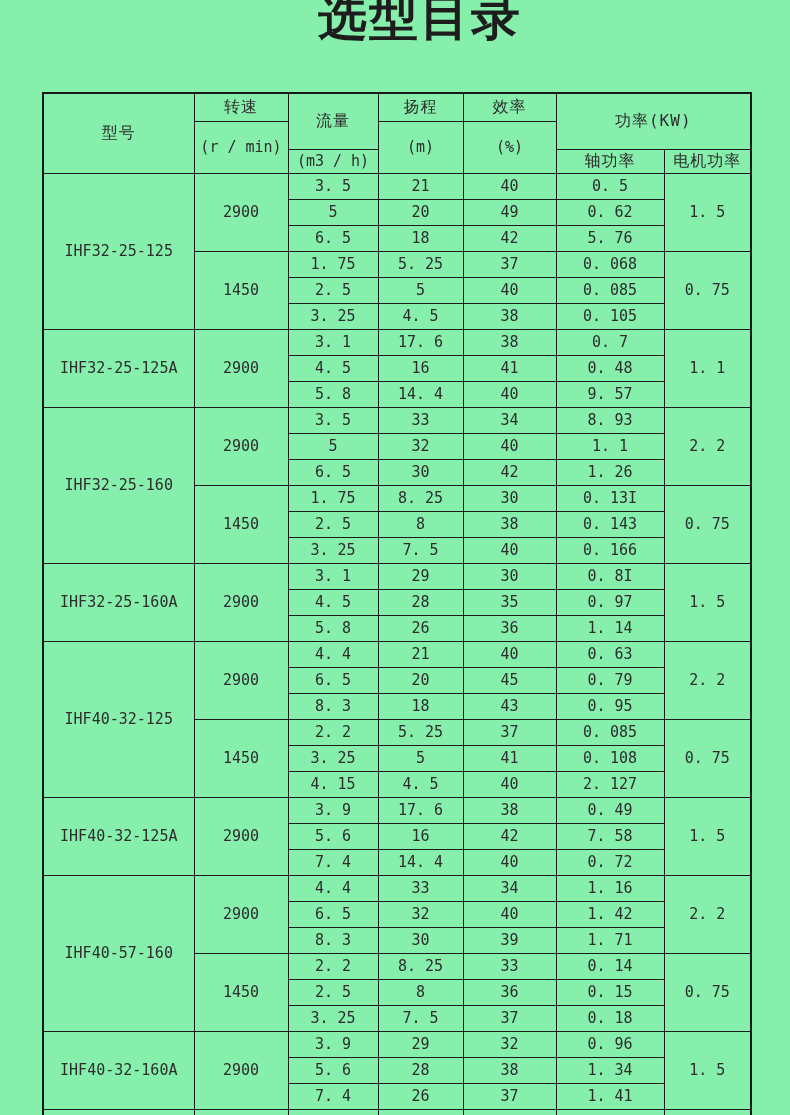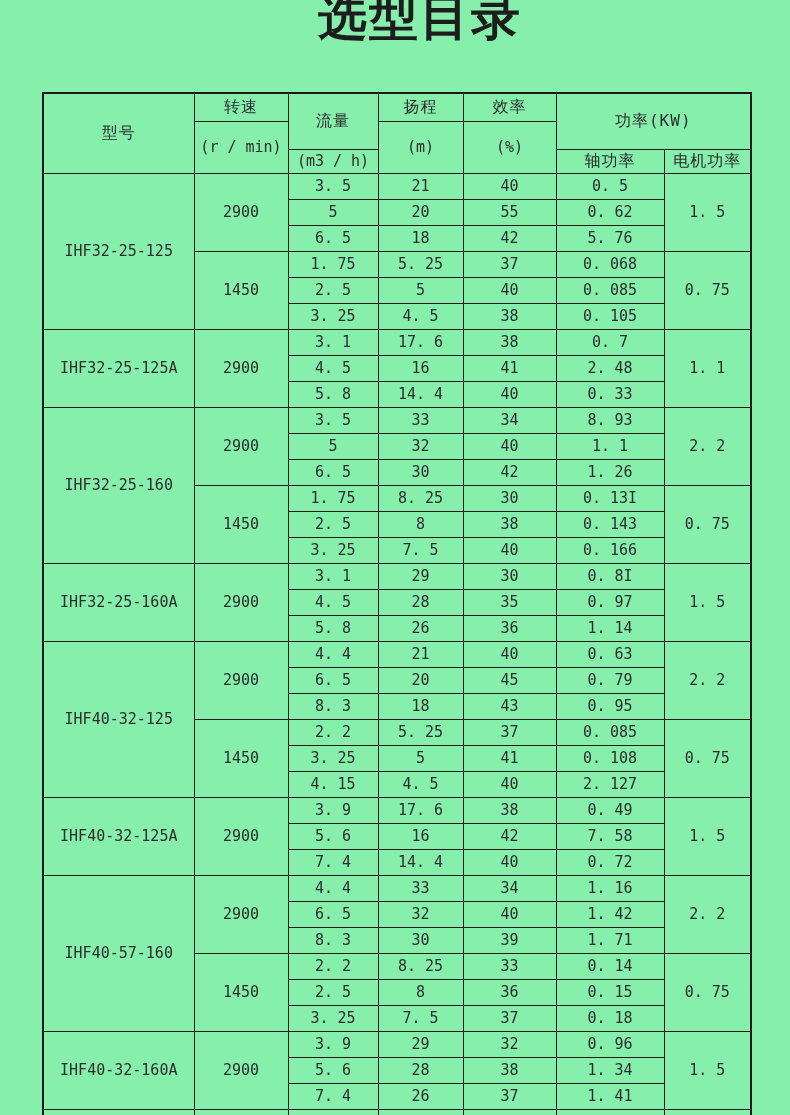--- a/index.html
+++ b/index.html
@@ -82,21 +82,21 @@
           <td rowspan="3">2900</td>
           <td>3. 5</td>
           <td>21</td>
           <td>40</td>
           <td>0. 5</td>
           <td rowspan="3">1. 5</td>
         </tr>
         <tr>
           <td>5</td>
           <td>20</td>
-          <td>55</td>
+          <td>49</td>
           <td>0. 62</td>
         </tr>
         <tr>
           <td>6. 5</td>
           <td>18</td>
           <td>42</td>
           <td>5. 76</td>
         </tr>
         <tr>
           <td rowspan="3">1450</td>
@@ -124,27 +124,27 @@
           <td>3. 1</td>
           <td>17. 6</td>
           <td>38</td>
           <td>0. 7</td>
           <td rowspan="3">1. 1</td>
         </tr>
         <tr>
           <td>4. 5</td>
           <td>16</td>
           <td>41</td>
-          <td>2. 48</td>
+          <td>0. 48</td>
         </tr>
         <tr>
           <td>5. 8</td>
           <td>14. 4</td>
           <td>40</td>
-          <td>0. 33</td>
+          <td>9. 57</td>
         </tr>
         <tr>
           <td rowspan="6">IHF32-25-160</td>
           <td rowspan="3">2900</td>
           <td>3. 5</td>
           <td>33</td>
           <td>34</td>
           <td>8. 93</td>
           <td rowspan="3">2. 2</td>
         </tr>

